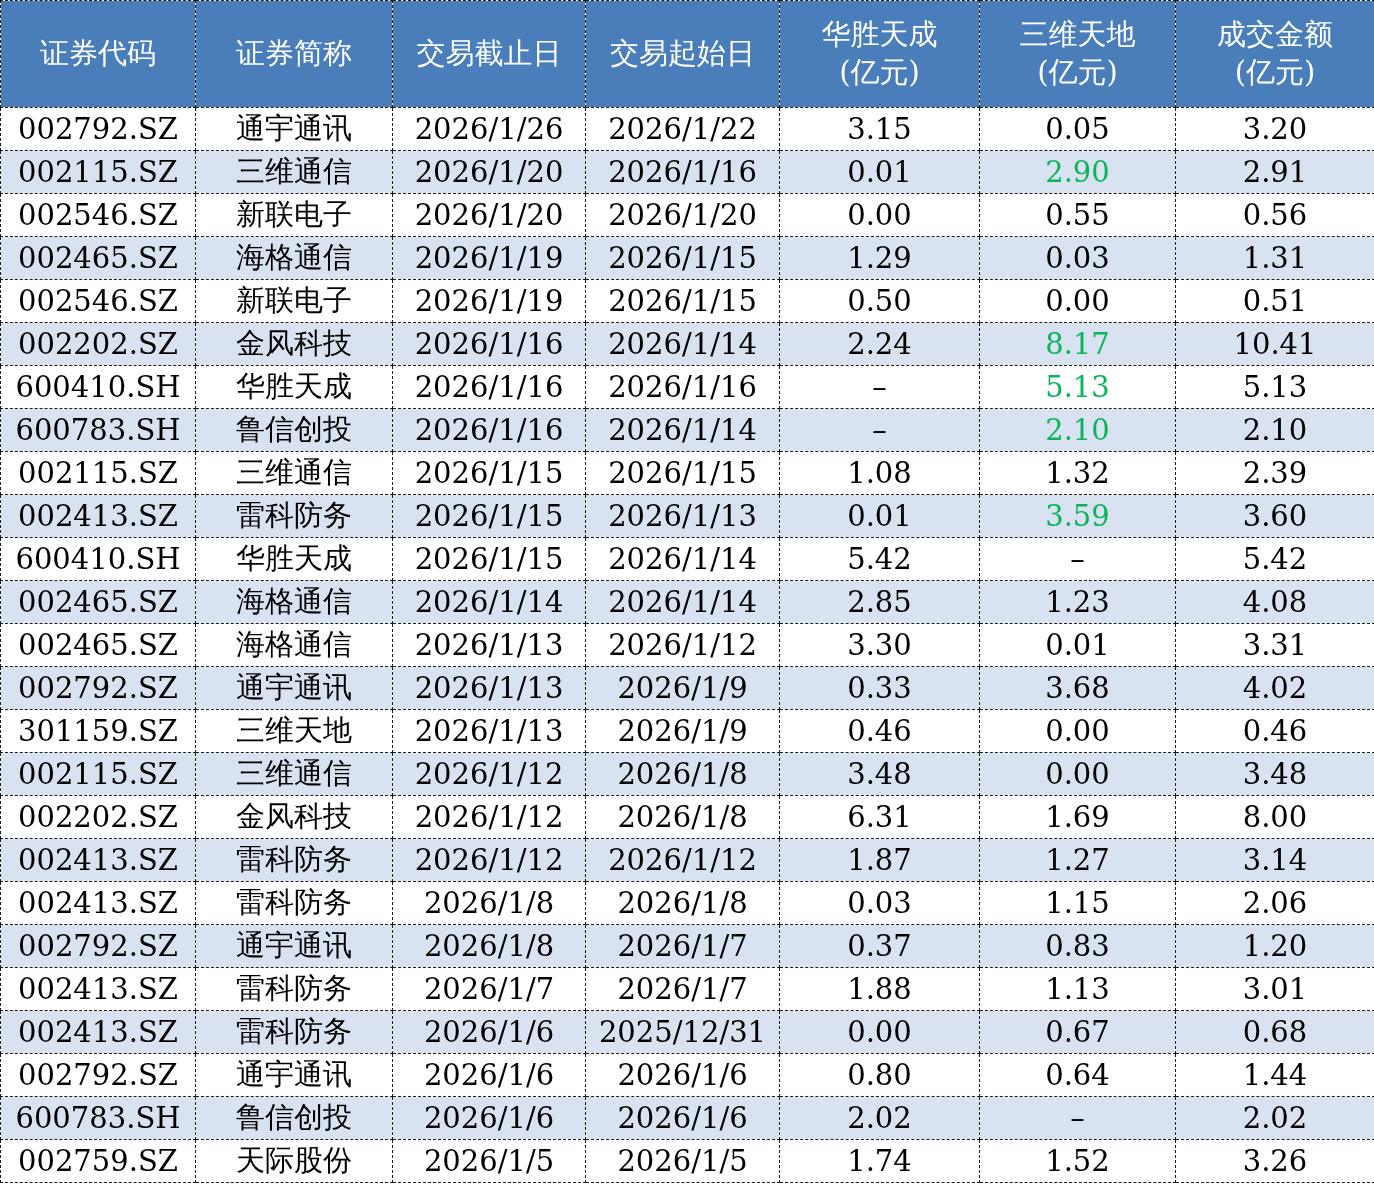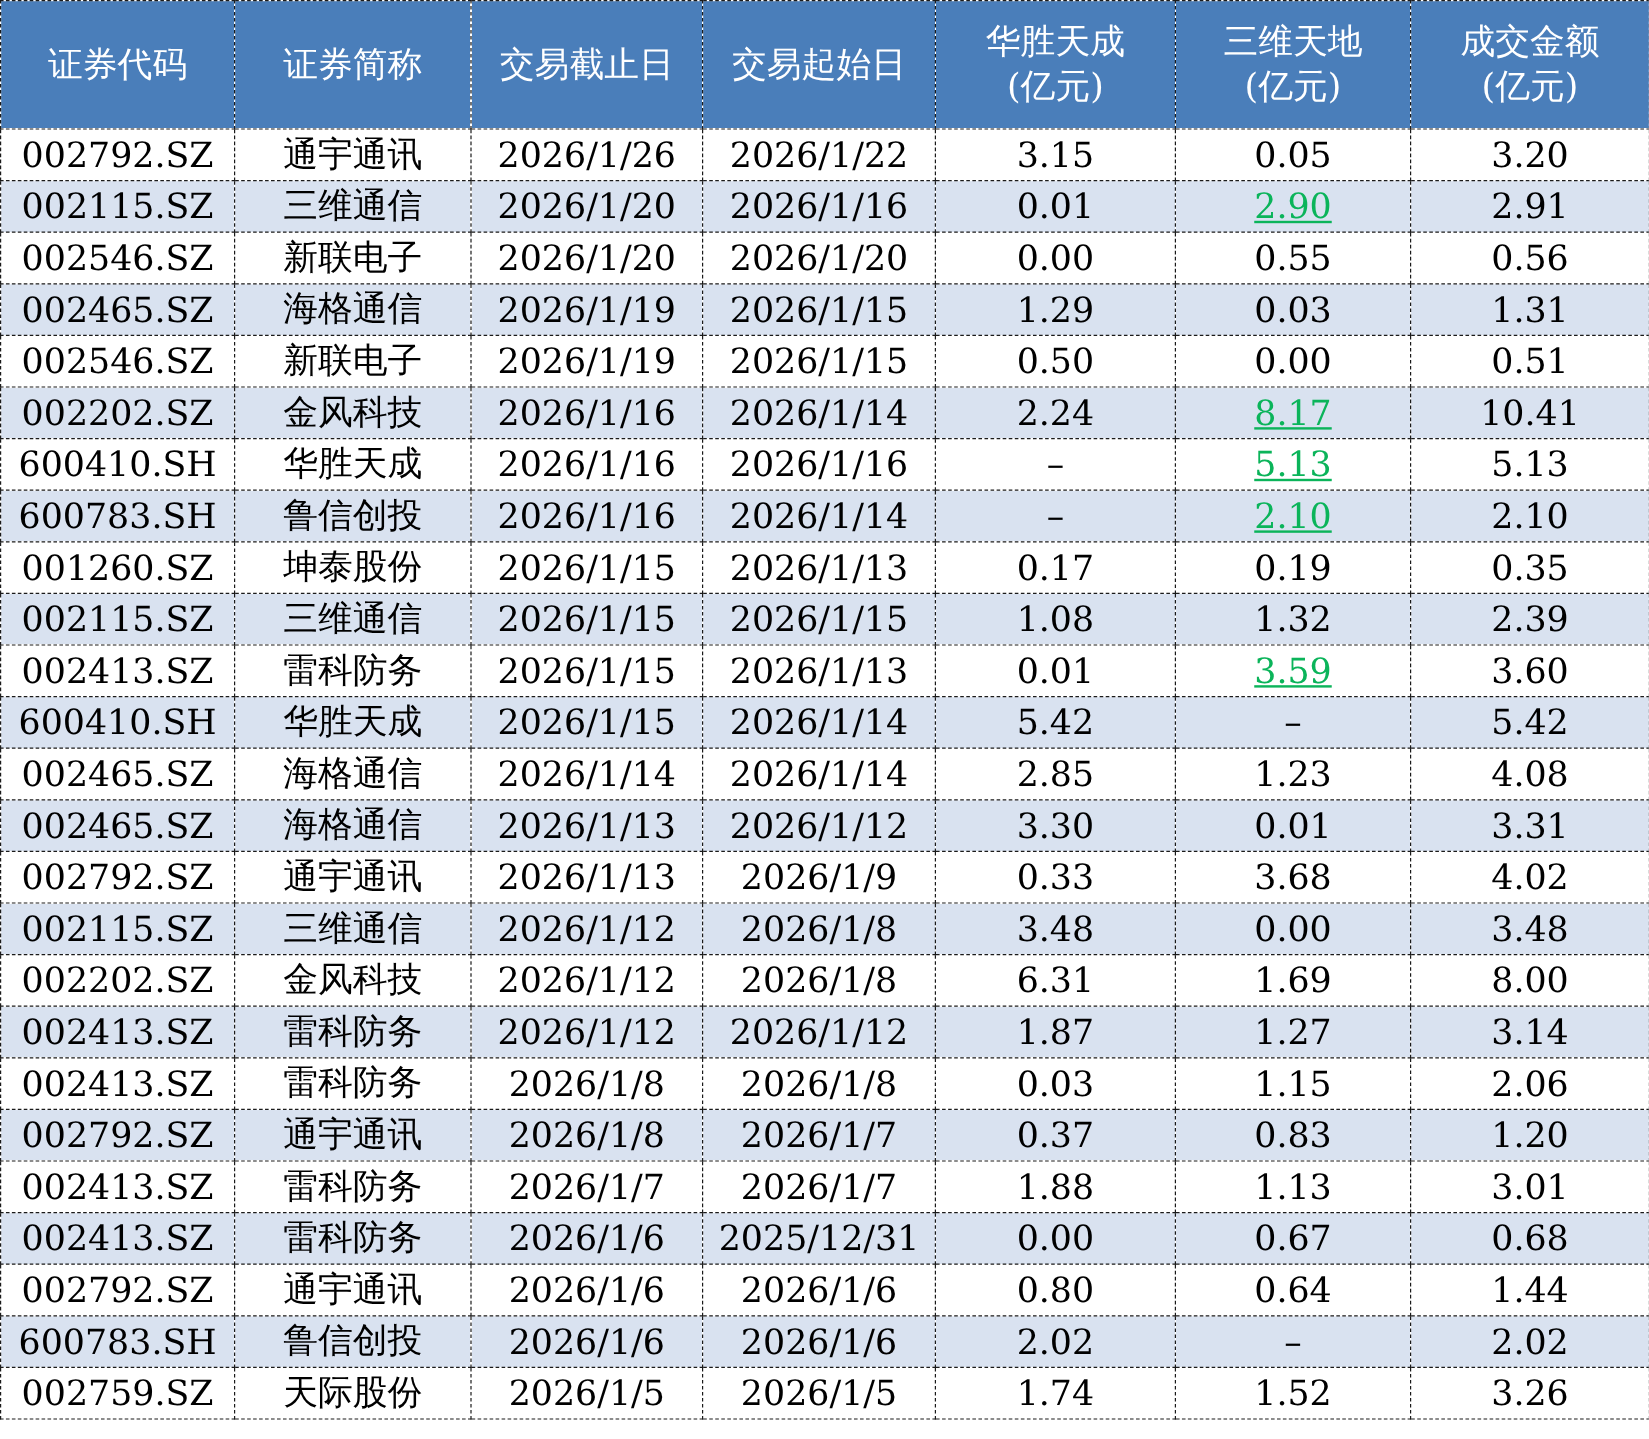--- a/index.html
+++ b/index.html
@@ -40,21 +40,21 @@
   }
   thead th .hline{display:block;}
   tbody td{
     height:40px;
     font-size:29px;
     background:var(--row-bg);
   }
   tbody tr:nth-child(even) td{
     background:var(--band-bg);
   }
-  td.green{color:var(--green);text-decoration:underline;}
+  td.green{color:var(--green);}
 </style>
 </head>
 <body>
 
 <table>
   <colgroup>
     <col style="width:195px">
     <col style="width:197px">
     <col style="width:193px">
     <col style="width:194px">
@@ -157,29 +157,20 @@
       <tr>
     <td>600783.SH</td>
     <td>鲁信创投</td>
     <td>2026/1/16</td>
     <td>2026/1/14</td>
     <td>–</td>
     <td class="green">2.10</td>
     <td>2.10</td>
   </tr>
       <tr>
-    <td>001260.SZ</td>
-    <td>坤泰股份</td>
-    <td>2026/1/15</td>
-    <td>2026/1/13</td>
-    <td>0.17</td>
-    <td>0.19</td>
-    <td>0.35</td>
-  </tr>
-      <tr>
     <td>002115.SZ</td>
     <td>三维通信</td>
     <td>2026/1/15</td>
     <td>2026/1/15</td>
     <td>1.08</td>
     <td>1.32</td>
     <td>2.39</td>
   </tr>
       <tr>
     <td>002413.SZ</td>
@@ -220,20 +211,29 @@
       <tr>
     <td>002792.SZ</td>
     <td>通宇通讯</td>
     <td>2026/1/13</td>
     <td>2026/1/9</td>
     <td>0.33</td>
     <td>3.68</td>
     <td>4.02</td>
   </tr>
       <tr>
+    <td>301159.SZ</td>
+    <td>三维天地</td>
+    <td>2026/1/13</td>
+    <td>2026/1/9</td>
+    <td>0.46</td>
+    <td>0.00</td>
+    <td>0.46</td>
+  </tr>
+      <tr>
     <td>002115.SZ</td>
     <td>三维通信</td>
     <td>2026/1/12</td>
     <td>2026/1/8</td>
     <td>3.48</td>
     <td>0.00</td>
     <td>3.48</td>
   </tr>
       <tr>
     <td>002202.SZ</td>

